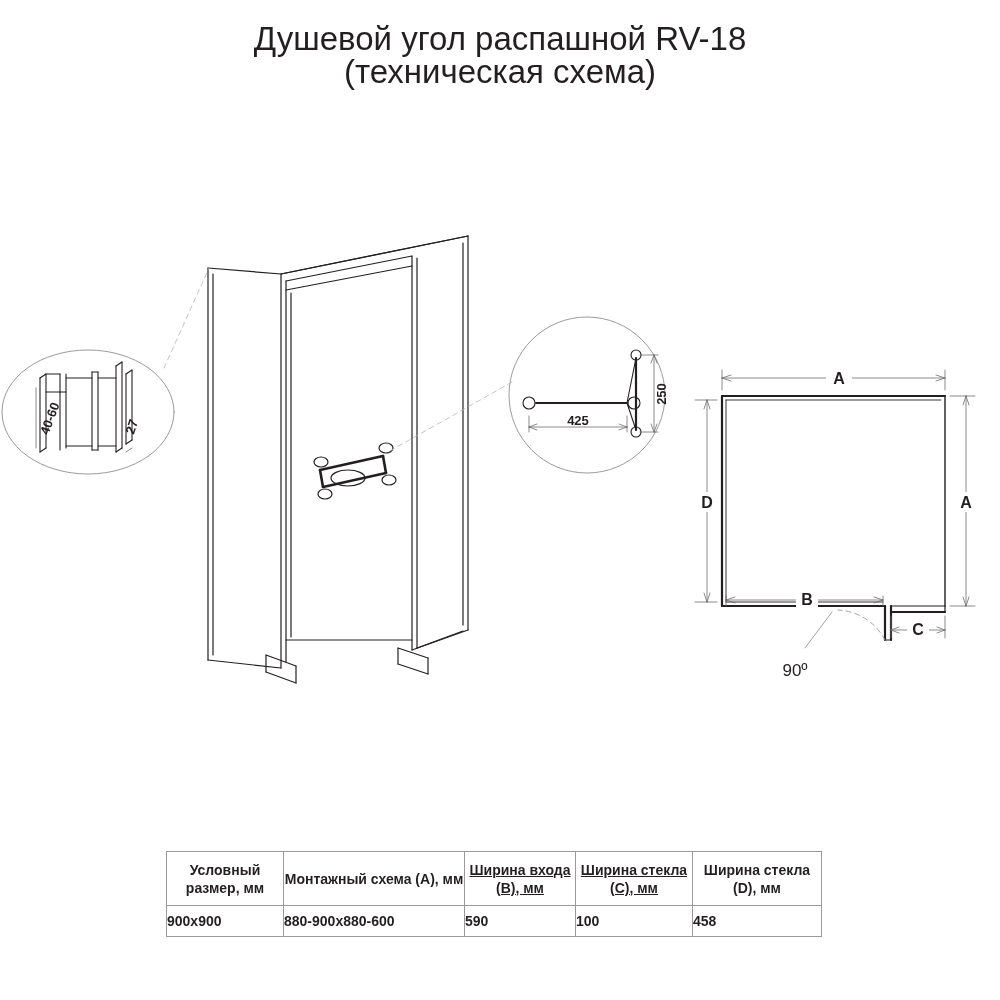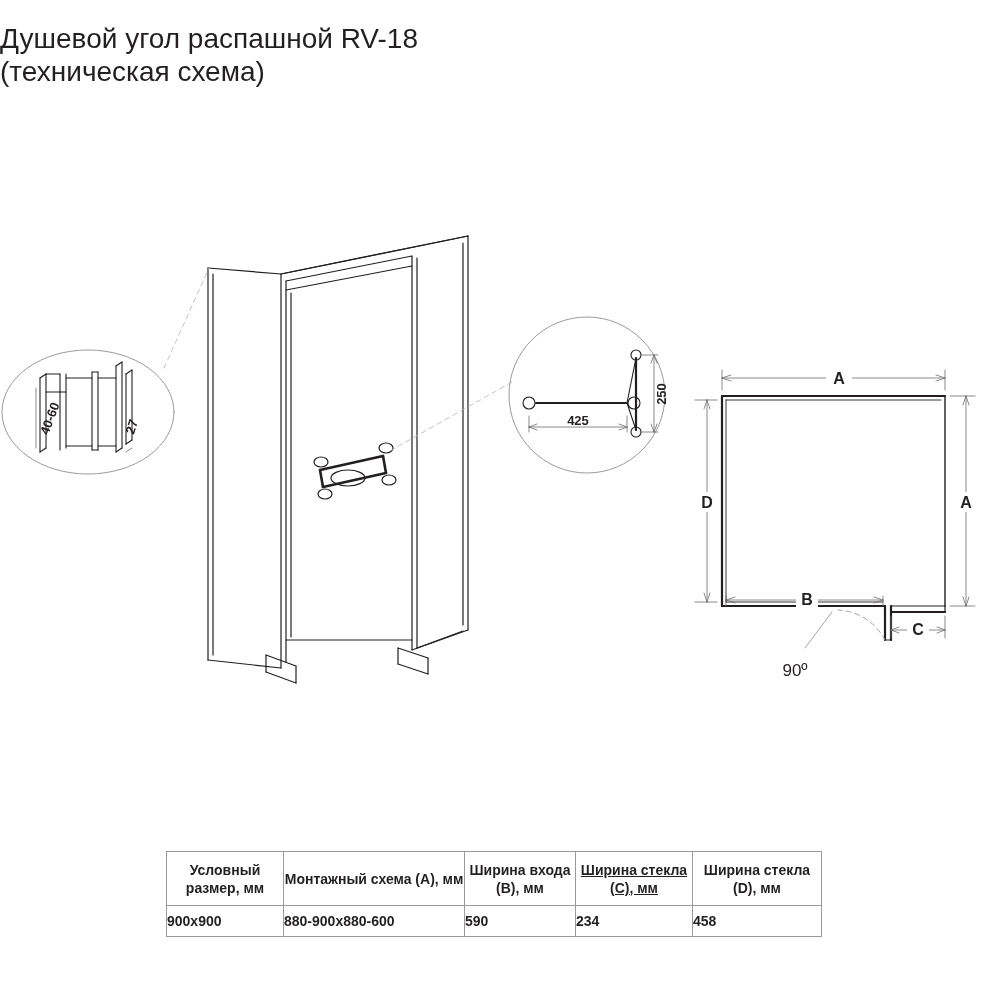--- a/index.html
+++ b/index.html
@@ -18,21 +18,22 @@
   .page {
     position: relative;
     width: 1000px;
     height: 1000px;
   }
   .title {
     position: absolute;
     top: 22px;
     left: 0;
     width: 1000px;
-    font-size: 28px;
+    text-align: center;
+    font-size: 33px;
     line-height: 33px;
     font-weight: 400;
     color: #231f20;
   }
   .title .line2 { display: block; }
 
   svg.drawing {
     position: absolute;
     top: 0;
     left: 0;
@@ -58,21 +59,21 @@
     font-weight: 700;
     height: 53px;
     line-height: 18px;
   }
   table.spec td {
     font-weight: 700;
     height: 30px;
   }
   .col1 { width: 116px; }
   .col2 { width: 180px; }
-  .col3 { width: 110px; }
+  .col3 { width: 110px; text-decoration: underline; }
   .col4 { width: 116px; text-decoration: underline; }
   .col5 { width: 128px; }
 </style>
 </head>
 <body>
 
 <div class="page">
 
   <div class="title">
     <span>Душевой угол распашной RV-18</span>
@@ -303,19 +304,19 @@
         <th class="col3">Ширина входа (B), мм</th>
         <th class="col4">Ширина стекла (C), мм</th>
         <th class="col5">Ширина стекла (D), мм</th>
       </tr>
     </thead>
     <tbody>
       <tr>
         <td>900x900</td>
         <td>880-900x880-600</td>
         <td>590</td>
-        <td>234</td>
+        <td>100</td>
         <td>458</td>
       </tr>
     </tbody>
   </table>
 
 </div>
 
 </body></html>

